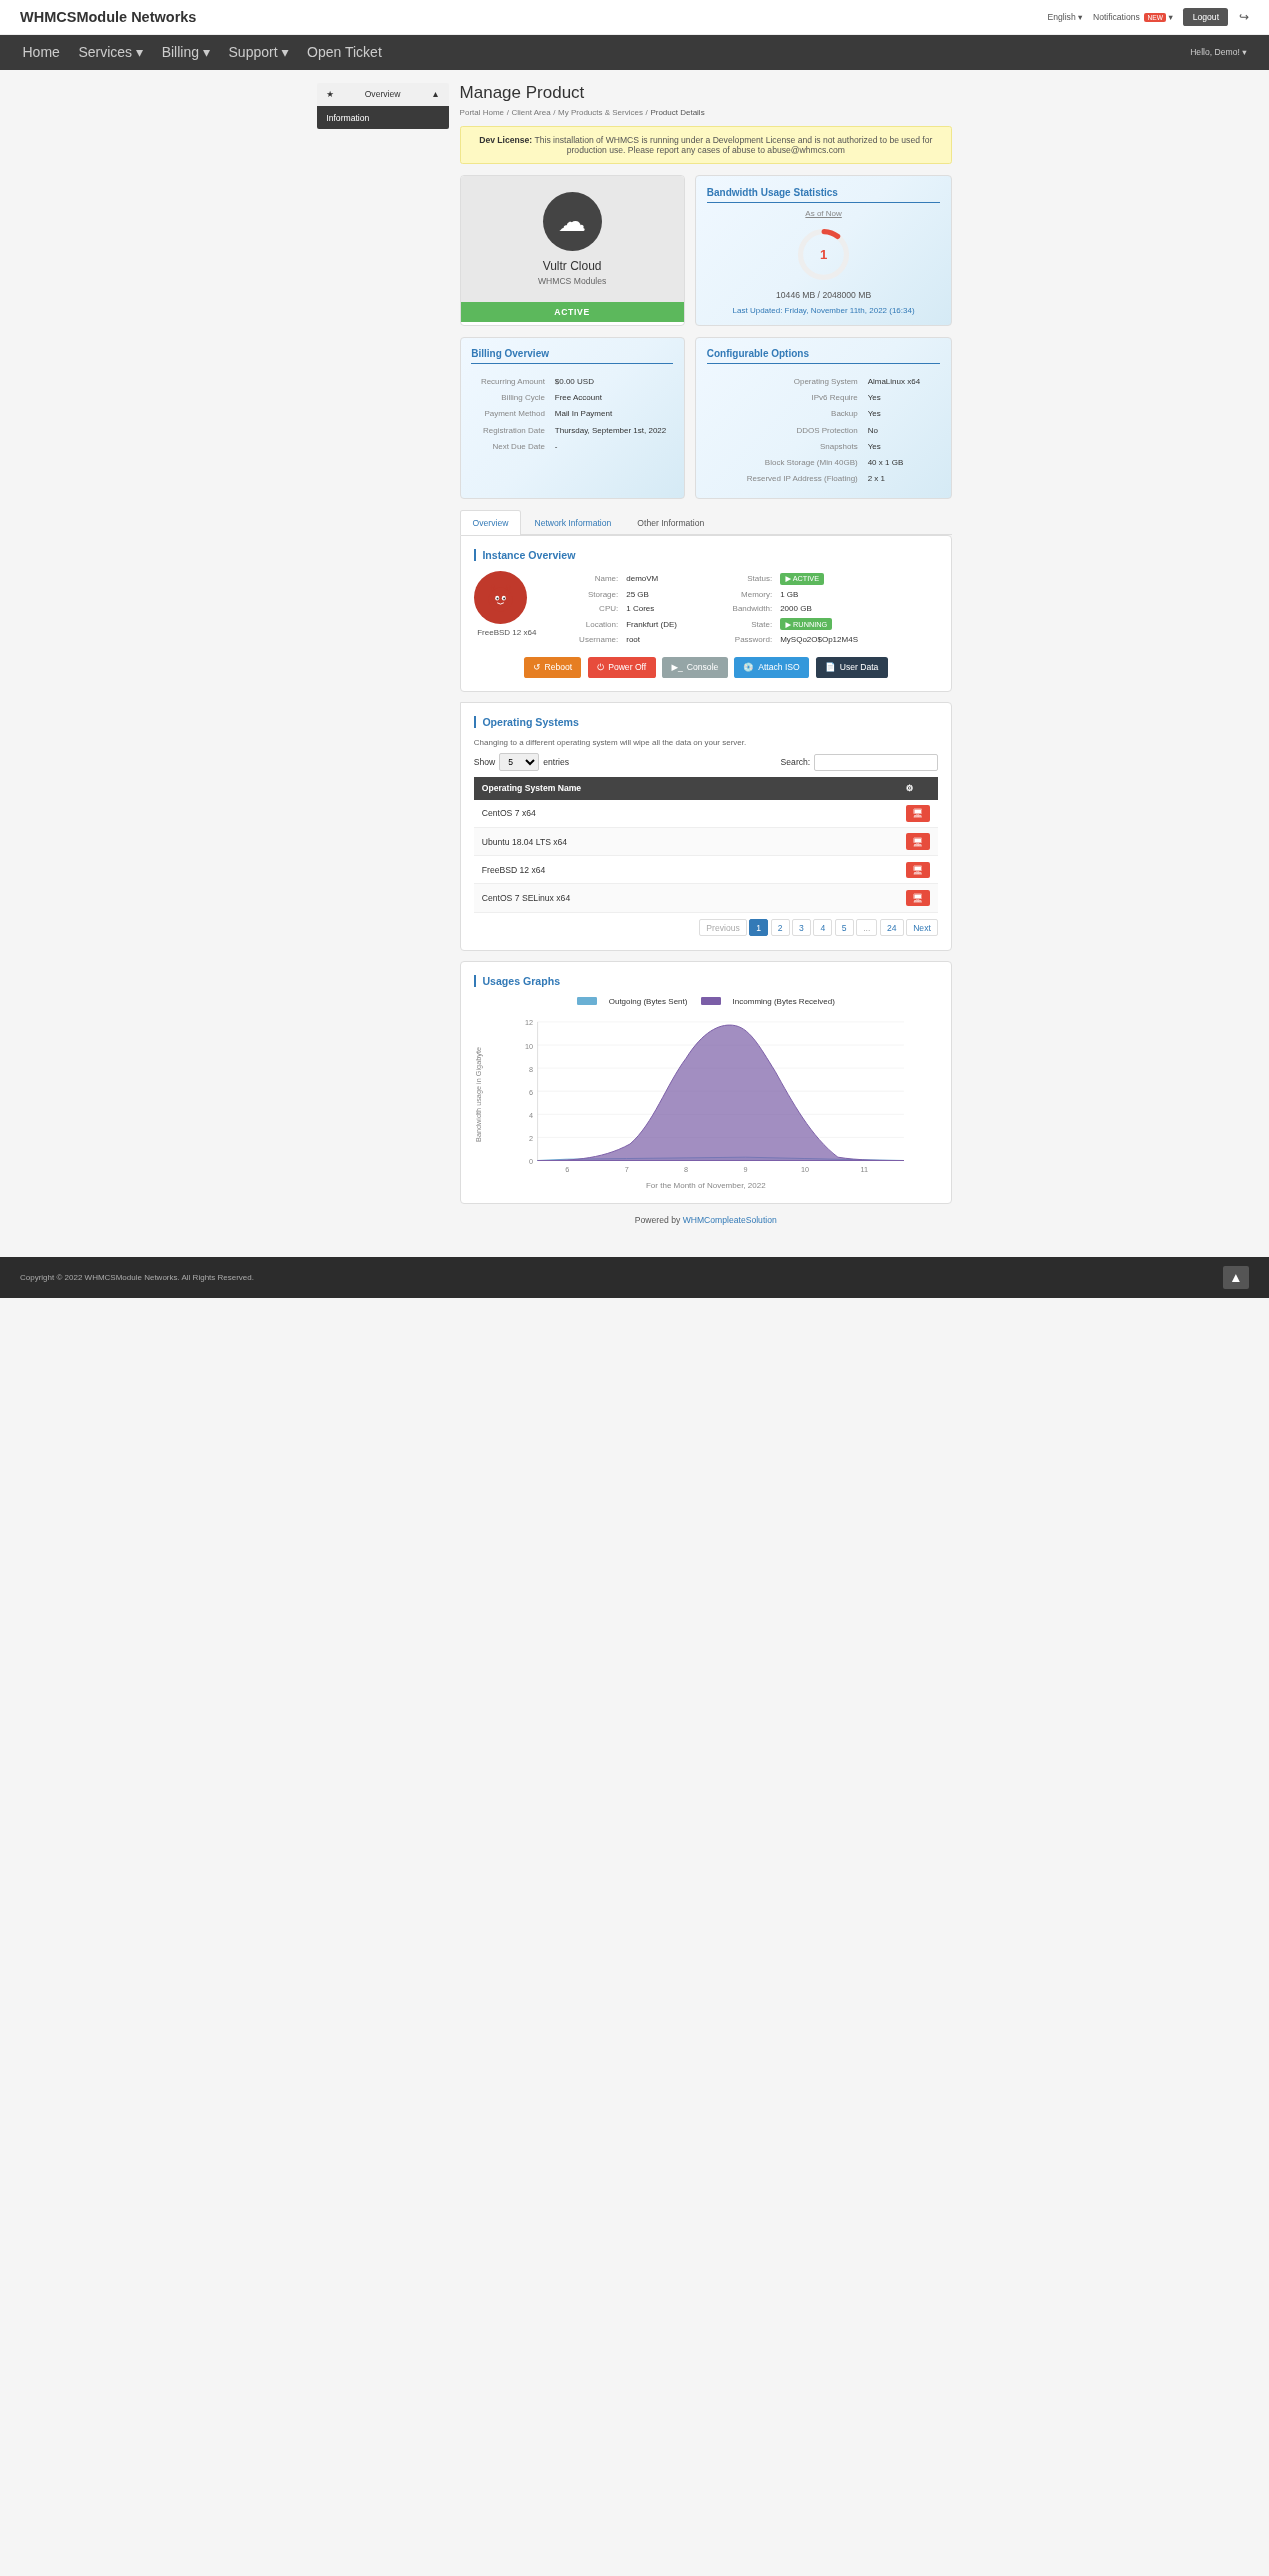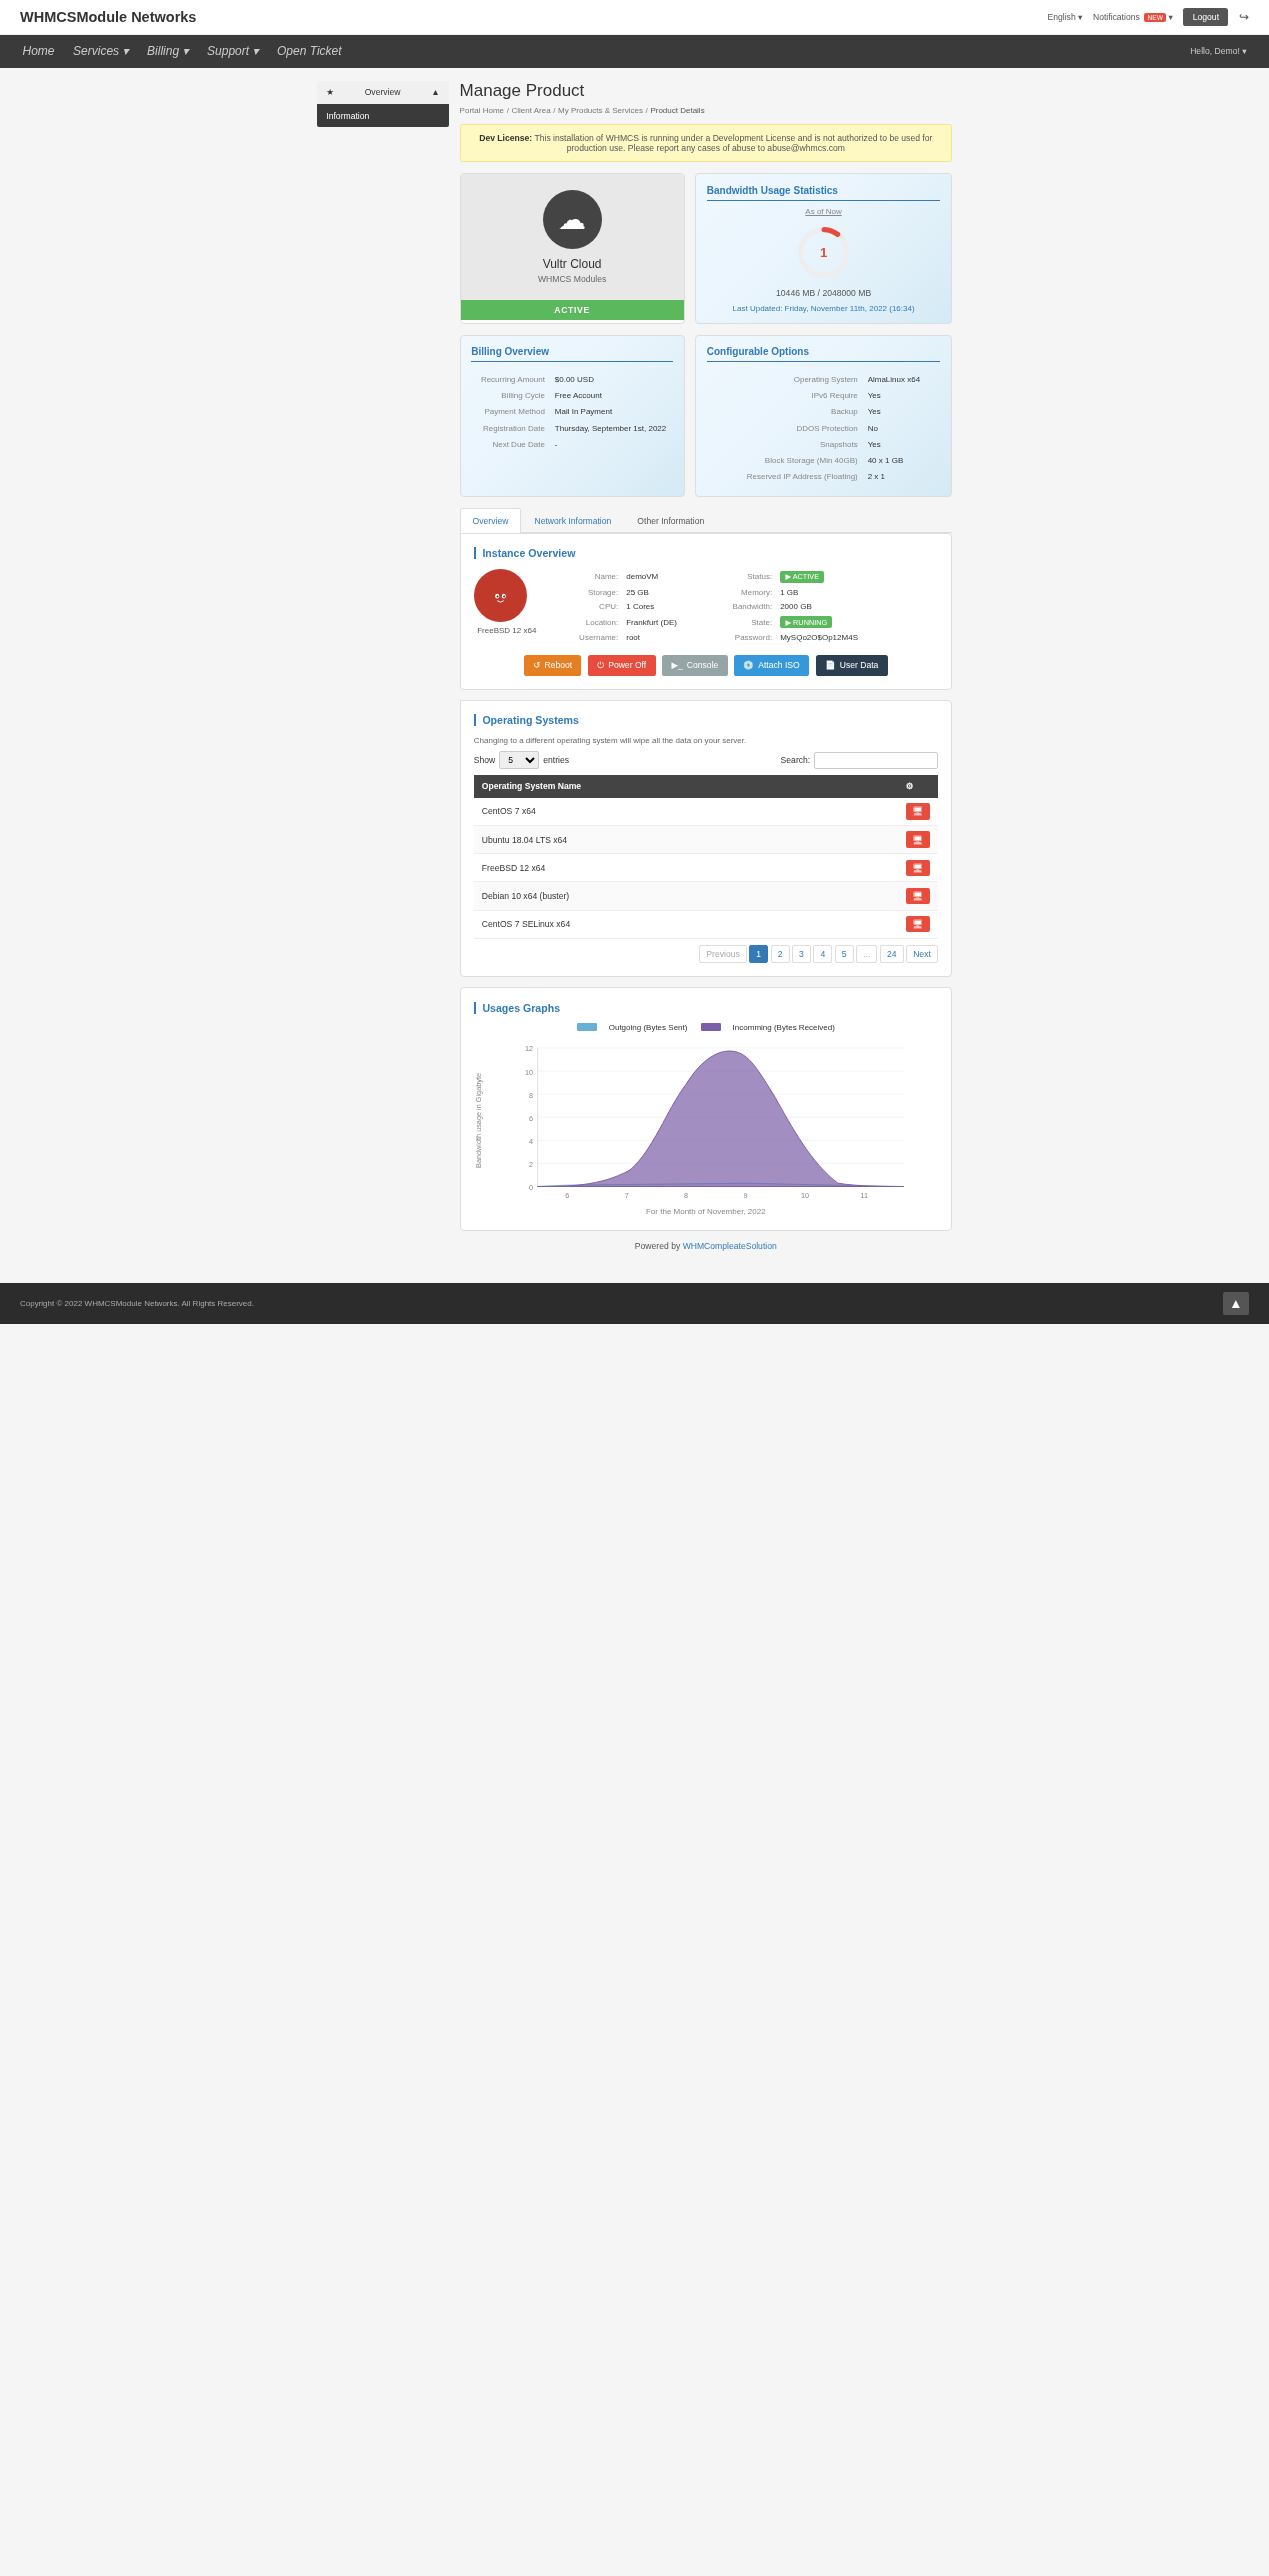--- a/index.html
+++ b/index.html
@@ -24,21 +24,21 @@
 
     
     .main-nav {
       background: #3a3a3a;
       display: flex;
       align-items: center;
       justify-content: space-between;
       padding: 0 13.2px;
     }
     .nav-left { display: flex; align-items: center; }
-    .nav-item { color: #ccc; padding: 9.3px 9.3px; font-size: 12px; cursor: pointer; display: flex; align-items: center; gap: 2.6px; font-style: italic; }
+    .nav-item { color: #ccc; padding: 9.3px 9.3px; font-size: 14px; cursor: pointer; display: flex; align-items: center; gap: 2.6px; }
     .nav-right { color: #ccc; padding: 9.3px; font-size: 8.6px; cursor: pointer; }
 
     
     .page-layout { display: flex; max-width: 635px; margin: 0 auto; padding: 13.2px 0; gap: 10.6px; }
 
     
     .sidebar { width: 132px; flex-shrink: 0; }
     .sidebar-overview { background: #f0f0f0; padding: 6.6px 9.3px; display: flex; align-items: center; justify-content: space-between; cursor: pointer; font-size: 8.6px; border-radius: 2px 2px 0 0; }
     .sidebar-item-active { background: #3a3a3a; color: #fff; padding: 6.6px 9.3px; font-size: 8.6px; cursor: pointer; border-radius: 0 0 2px 2px; }
 
@@ -415,24 +415,20 @@
             </tr>
             <tr>
               <td>Ubuntu 18.04 LTS x64</td>
               <td><button class="os-install-btn">🖥</button></td>
             </tr>
             <tr>
               <td>FreeBSD 12 x64</td>
               <td><button class="os-install-btn">🖥</button></td>
             </tr>
             <tr>
-              <td>Debian 10 x64 (buster)</td>
-              <td><button class="os-install-btn">🖥</button></td>
-            </tr>
-            <tr>
               <td>CentOS 7 SELinux x64</td>
               <td><button class="os-install-btn">🖥</button></td>
             </tr>
           </tbody>
       </table>
 
       <div class="pagination">
         <button class="page-btn disabled">Previous</button>
         <button class="page-btn active">1</button>
         <button class="page-btn">2</button>

